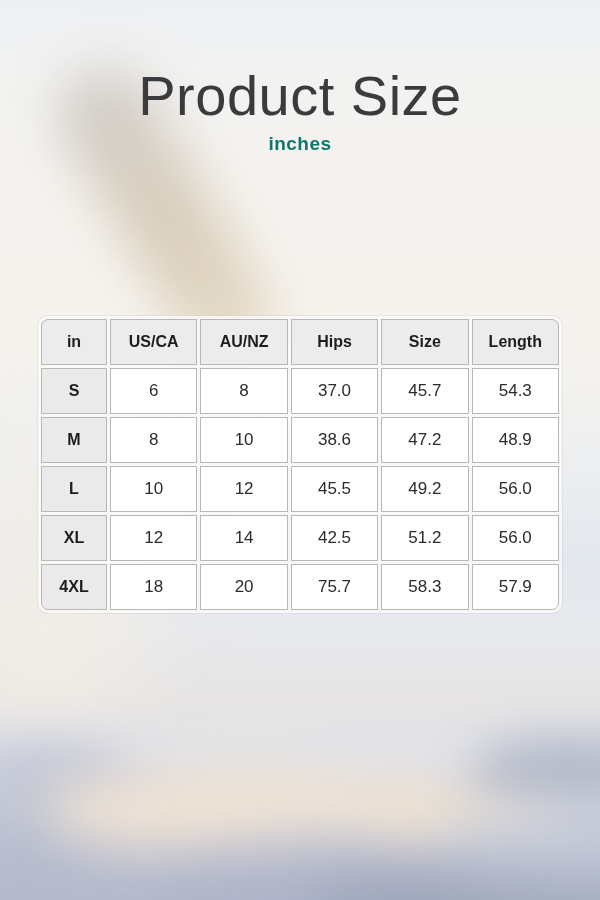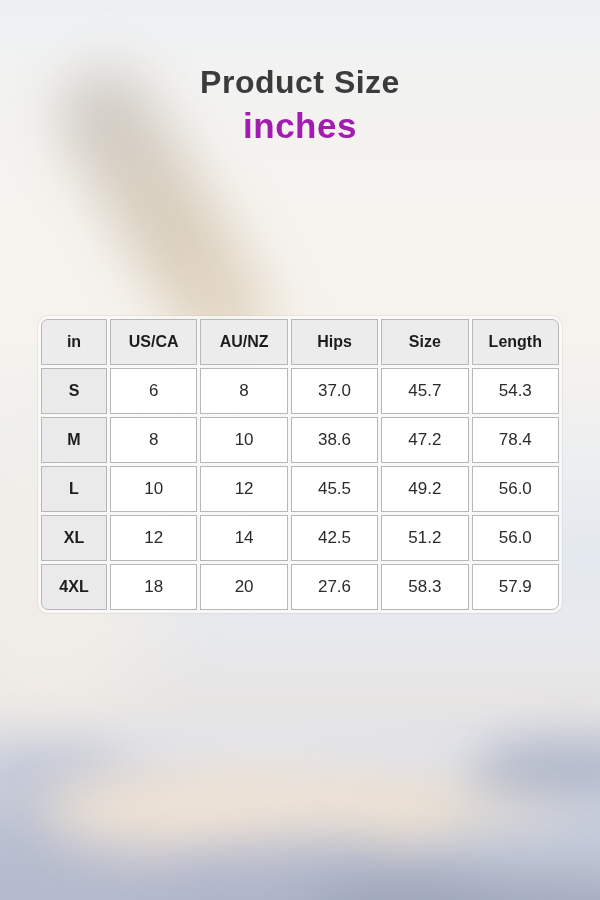--- a/index.html
+++ b/index.html
@@ -43,24 +43,24 @@
   .cloud6{left:470px;top:738px;width:200px;height:64px;background:#a5acbf;filter:blur(24px);opacity:.8;}
   .cloud7{left:300px;top:872px;width:420px;height:90px;background:#98a0b4;filter:blur(26px);opacity:.75;}
   .cloud8{left:-40px;top:742px;width:170px;height:60px;background:#bcc1d2;filter:blur(24px);opacity:.8;}
 
   
   .heading{
     position:absolute;top:64px;left:0;width:100%;
     text-align:center;color:#3b3b3d;
   }
   .title{
-    font-size:32px;font-weight:700;letter-spacing:.5px;line-height:1.15;
+    font-size:56px;font-weight:400;letter-spacing:.5px;line-height:1.15;
   }
   .subtitle{
-    font-size:35px;font-weight:700;letter-spacing:.5px;margin-top:5px;color:#a21caf;
+    font-size:19px;font-weight:700;letter-spacing:.5px;margin-top:5px;color:#0f766e;
   }
 
   
   .table-card{
     position:absolute;left:38px;top:316px;width:524px;
     background:rgba(250,250,250,0.82);
     border-radius:10px;
     box-shadow:0 0 0 1px rgba(190,190,190,0.25);
   }
   table.size-table{
@@ -141,21 +141,21 @@
         <td>37.0</td>
         <td>45.7</td>
         <td>54.3</td>
       </tr>
       <tr>
         <td class="size-cell">M</td>
         <td>8</td>
         <td>10</td>
         <td>38.6</td>
         <td>47.2</td>
-        <td>78.4</td>
+        <td>48.9</td>
       </tr>
       <tr>
         <td class="size-cell">L</td>
         <td>10</td>
         <td>12</td>
         <td>45.5</td>
         <td>49.2</td>
         <td>56.0</td>
       </tr>
       <tr>
@@ -163,21 +163,21 @@
         <td>12</td>
         <td>14</td>
         <td>42.5</td>
         <td>51.2</td>
         <td>56.0</td>
       </tr>
       <tr>
         <td class="size-cell">4XL</td>
         <td>18</td>
         <td>20</td>
-        <td>27.6</td>
+        <td>75.7</td>
         <td>58.3</td>
         <td>57.9</td>
       </tr>
     </tbody>
       </table>
   </div>
 
 </div>
 
 </body></html>

